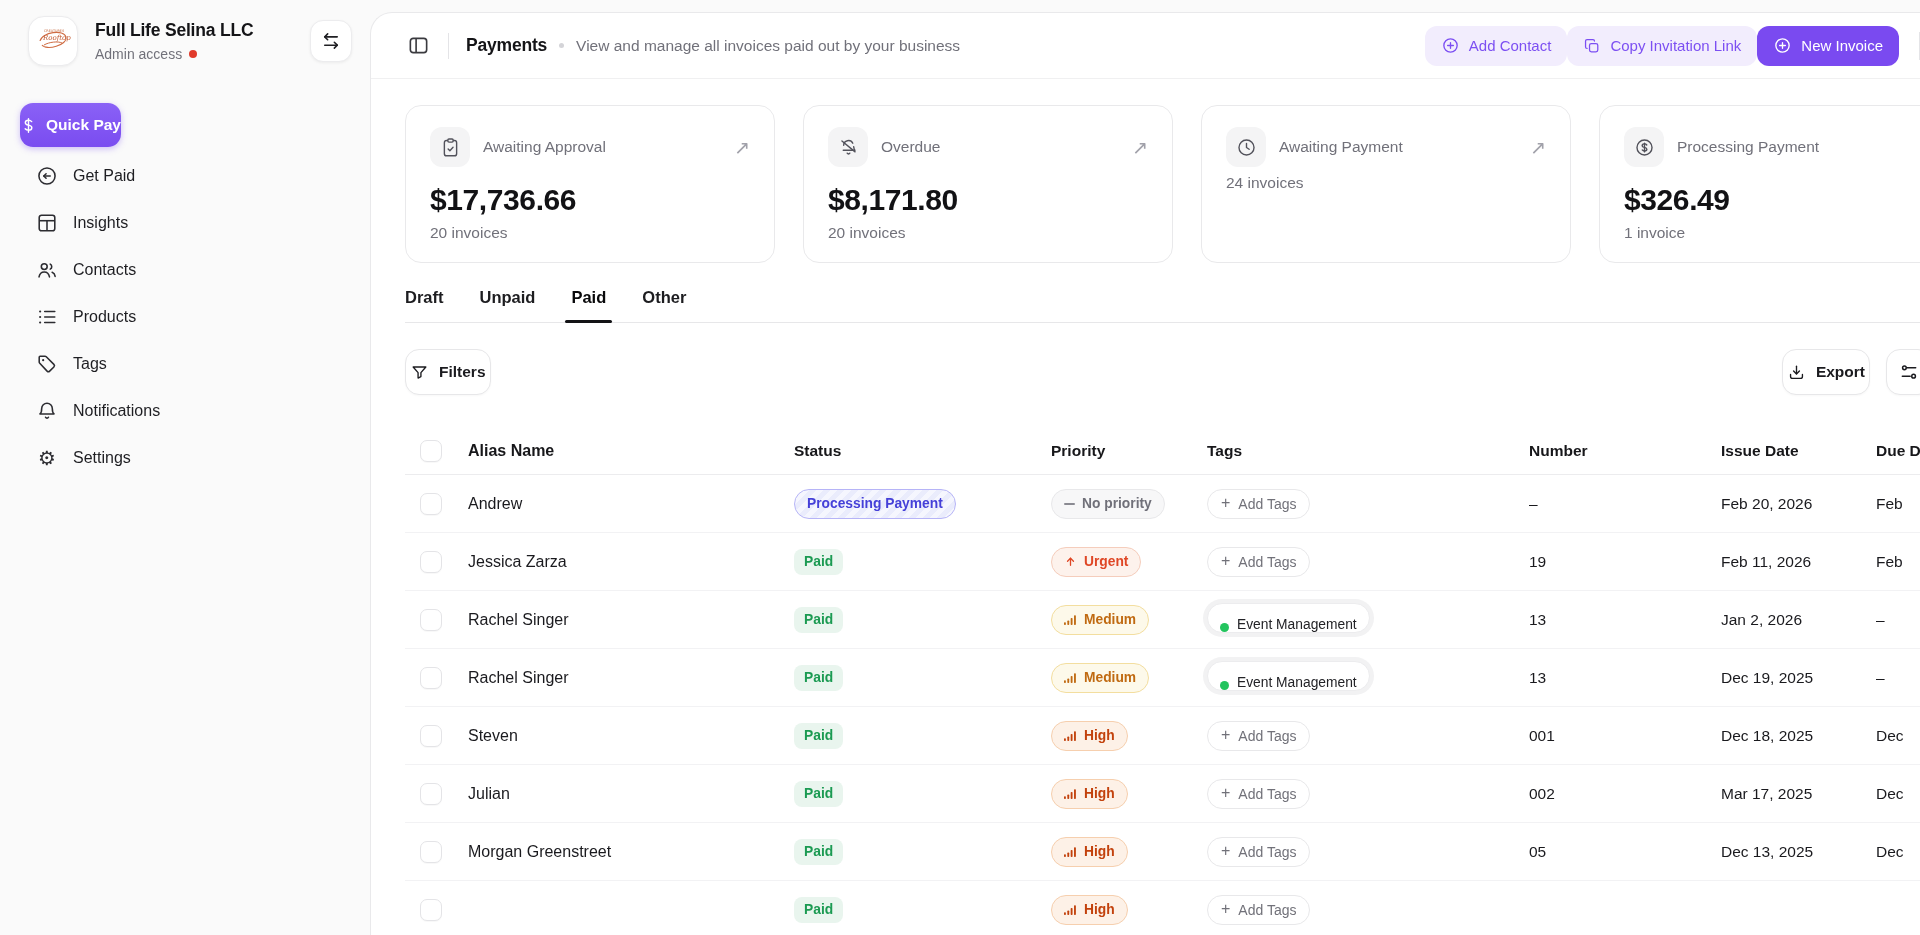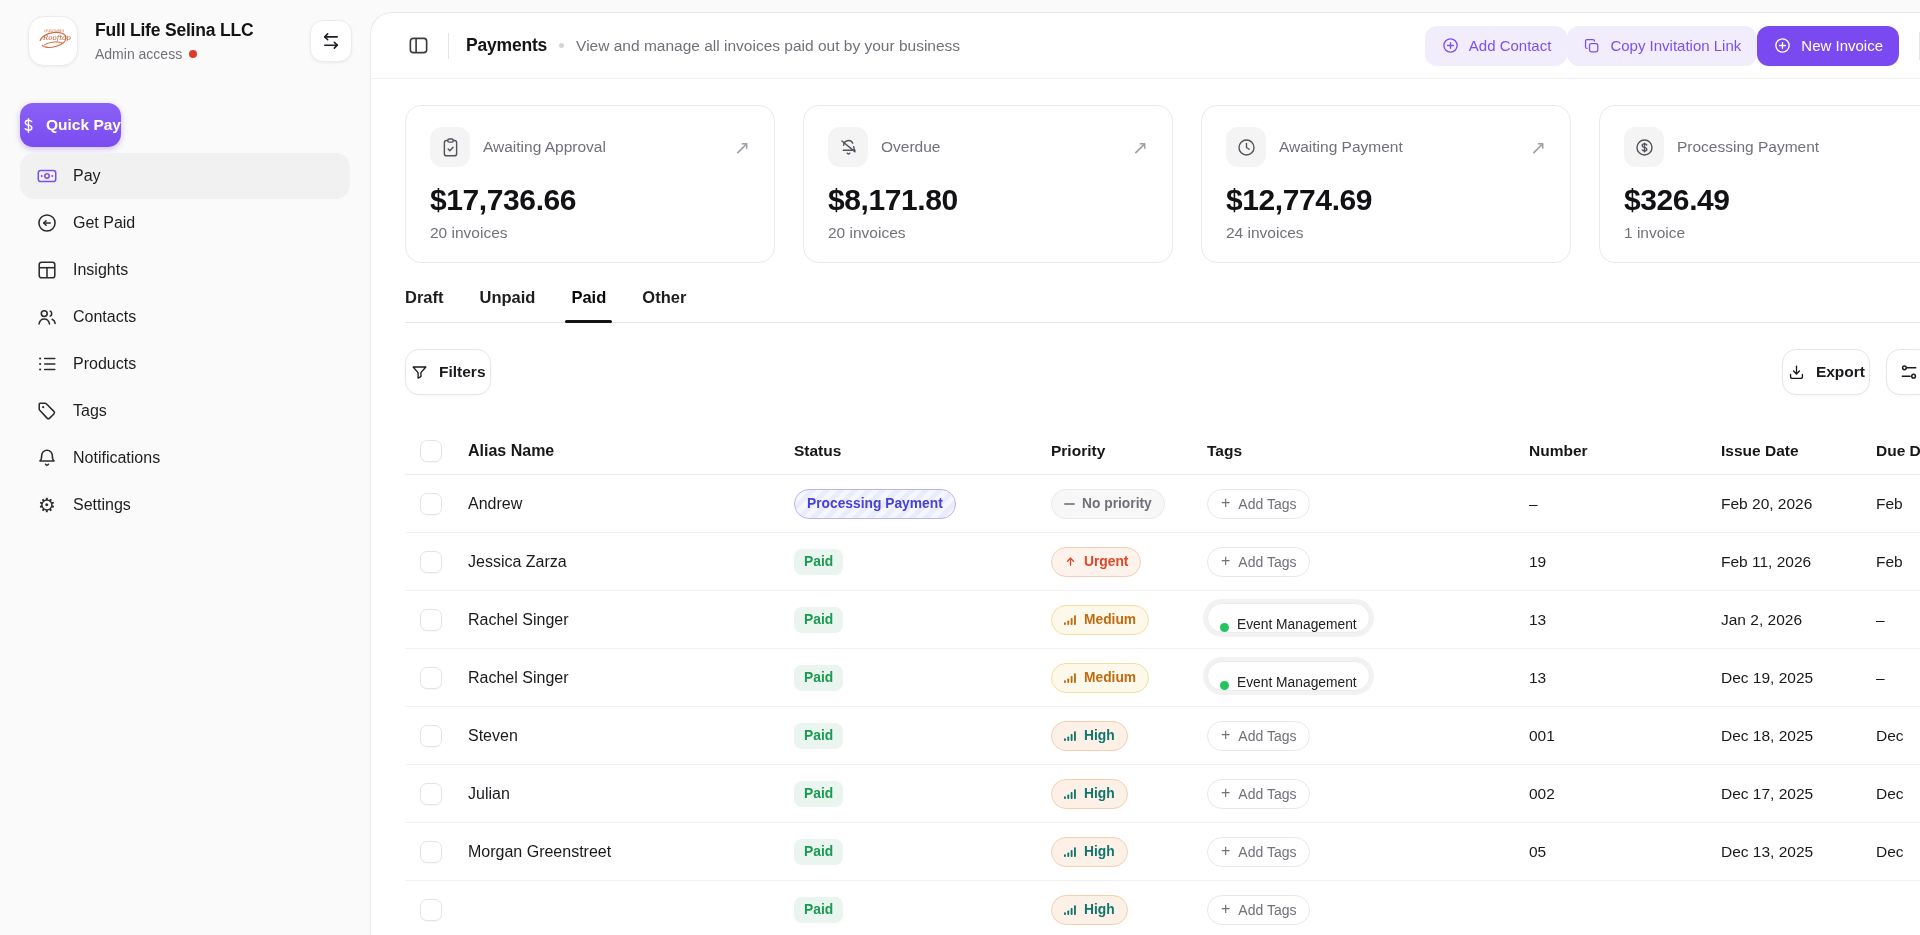--- a/index.html
+++ b/index.html
@@ -86,21 +86,21 @@
   .checkbox { width:22px; height:22px; border-radius:7px; border:1px solid #e4e4e7; background:#fff; display:block; cursor:pointer;
     box-shadow:0 1px 1px rgba(0,0,0,.03); }
 
   .pill { display:inline-flex; align-items:center; height:30px; border-radius:15px; padding:0 12px; font-size:13.8px; font-weight:600; gap:7px; }
   .status-processing { color:#4540d8; border:1px solid #b6b4f7;
     background:repeating-linear-gradient(135deg,#eaecfc 0 5px,#f5f6fe 5px 10px); }
   .status-paid { height:26px; border-radius:8px; padding:0 10px; color:#1b9a52; background:#e9f5ee; }
   .prio-none  { color:#707079; border:1px solid #e8e8ea; background:#f7f7f8; }
   .prio-urgent{ color:#df4726; border:1px solid #f5cdbc; background:#fdf2ec; }
   .prio-medium{ color:#c06a12; border:1px solid #f3de9f; background:#fdf9ea; }
-  .prio-high  { color:#0f766e; border:1px solid #f6cfae; background:#fdf1e7; }
+  .prio-high  { color:#c2410c; border:1px solid #f6cfae; background:#fdf1e7; }
   .minus-glyph { width:11px; height:2px; border-radius:1px; background:#8a8a92; }
 
   .add-tags { display:inline-flex; align-items:center; gap:8px; height:30px; border-radius:15px; border:1px solid #e8e8ea;
     background:#fff; color:#717179; font-size:14px; padding:0 13px; cursor:pointer; font-family:inherit; }
   .add-tags .plus { font-size:16px; line-height:1; margin-top:-1px; }
   .event-tag { display:inline-flex; align-items:flex-end; gap:8px; height:30px; border-radius:15px; background:#fff;
     border:1px solid #ececee; box-shadow:0 0 0 4px #f2f2f3; color:#232327; font-size:13.8px; font-weight:500; padding:0 12px; cursor:pointer; }
   .green-dot { width:9px; height:9px; border-radius:50%; background:#23c45e; }
 </style>
 </head>
@@ -135,30 +135,20 @@
 
   <button class="quick-pay">
     <svg width="17" height="17" viewBox="0 0 24 24" fill="none" stroke="#fff" stroke-width="2" stroke-linecap="round">
       <path d="M12 2.5v19"></path>
         <path d="M16.5 6.5c-1-1.2-2.6-1.8-4.5-1.8-2.5 0-4.5 1.4-4.5 3.4s1.8 2.9 4.5 3.4 4.7 1.4 4.7 3.5-2.1 3.5-4.7 3.5c-2 0-3.7-.7-4.7-1.9"></path>
     </svg>
     <span>Quick Pay</span>
   </button>
 
   <div class="nav">
-    <div class="nav-item active">
-      <span class="nav-icon">
-        <svg width="22" height="22" viewBox="0 0 24 24" fill="none" stroke="#7c50f4" stroke-width="1.7" stroke-linecap="round">
-          <rect x="2.5" y="6" width="19" height="12" rx="2.5"></rect>
-            <circle cx="12" cy="12" r="2.4"></circle>
-          <path d="M6.3 12h.01M17.7 12h.01" stroke-width="2.2"></path>
-        </svg>
-      </span>
-      <span>Pay</span>
-    </div>
     <div class="nav-item">
       <span class="nav-icon">
         <svg width="22" height="22" viewBox="0 0 24 24" fill="none" stroke="#2c2c31" stroke-width="1.7" stroke-linecap="round" stroke-linejoin="round">
           <circle cx="12" cy="12" r="8.8"></circle>
             <path d="M15.5 12h-7"></path>
             <path d="M11 9.5 8.5 12l2.5 2.5"></path>
         </svg>
       </span>
       <span>Get Paid</span>
     </div>
@@ -296,21 +286,20 @@
       <div class="card-head">
         <span class="card-chip">
           <svg width="21" height="21" viewBox="0 0 24 24" fill="none" stroke="#52525b" stroke-width="1.6" stroke-linecap="round" stroke-linejoin="round">
             <circle cx="12" cy="12" r="8.6"></circle>
               <path d="M12 7.3V12l3 2"></path>
           </svg>
         </span>
         <span class="card-label">Awaiting Payment</span>
         <span class="card-arrow">↗</span>
       </div>
-      <div class="card-amount">$12,774.69</div>
       <div class="card-count">24 invoices</div>
     </div>
 
     <div class="card">
       <div class="card-head">
         <span class="card-chip">
           <svg width="21" height="21" viewBox="0 0 24 24" fill="none" stroke="#52525b" stroke-width="1.6" stroke-linecap="round" stroke-linejoin="round">
             <circle cx="12" cy="12" r="8.6"></circle>
               <path d="M12 7v10"></path>
             <path d="M14.6 9.1c-.6-.8-1.5-1.2-2.6-1.2-1.5 0-2.7.8-2.7 2s1.1 1.7 2.7 2 2.7.9 2.7 2.1-1.2 2-2.7 2c-1.1 0-2-.4-2.6-1.2"></path>
@@ -498,21 +487,21 @@
               <rect x="7.2" y="5.5" width="2" height="7.5" rx=".8"></rect>
               <rect x="10.8" y="2.5" width="2" height="10.5" rx=".8"></rect>
             </svg>
         <span>High</span>
           </span></div>
       <div><button class="add-tags">
             <span class="plus">+</span>
             <span>Add Tags</span>
           </button></div>
       <div>002</div>
-      <div>Dec 17, 2025</div>
+      <div>Mar 17, 2025</div>
       <div>Dec</div>
     </div>
 
     <div class="trow">
       <div class="c-check">
           <span class="checkbox"></span>
         </div>
       <div class="c-alias">Morgan Greenstreet</div>
       <div><span class="pill status-paid">Paid</span></div>
       <div><span class="pill prio-high">

